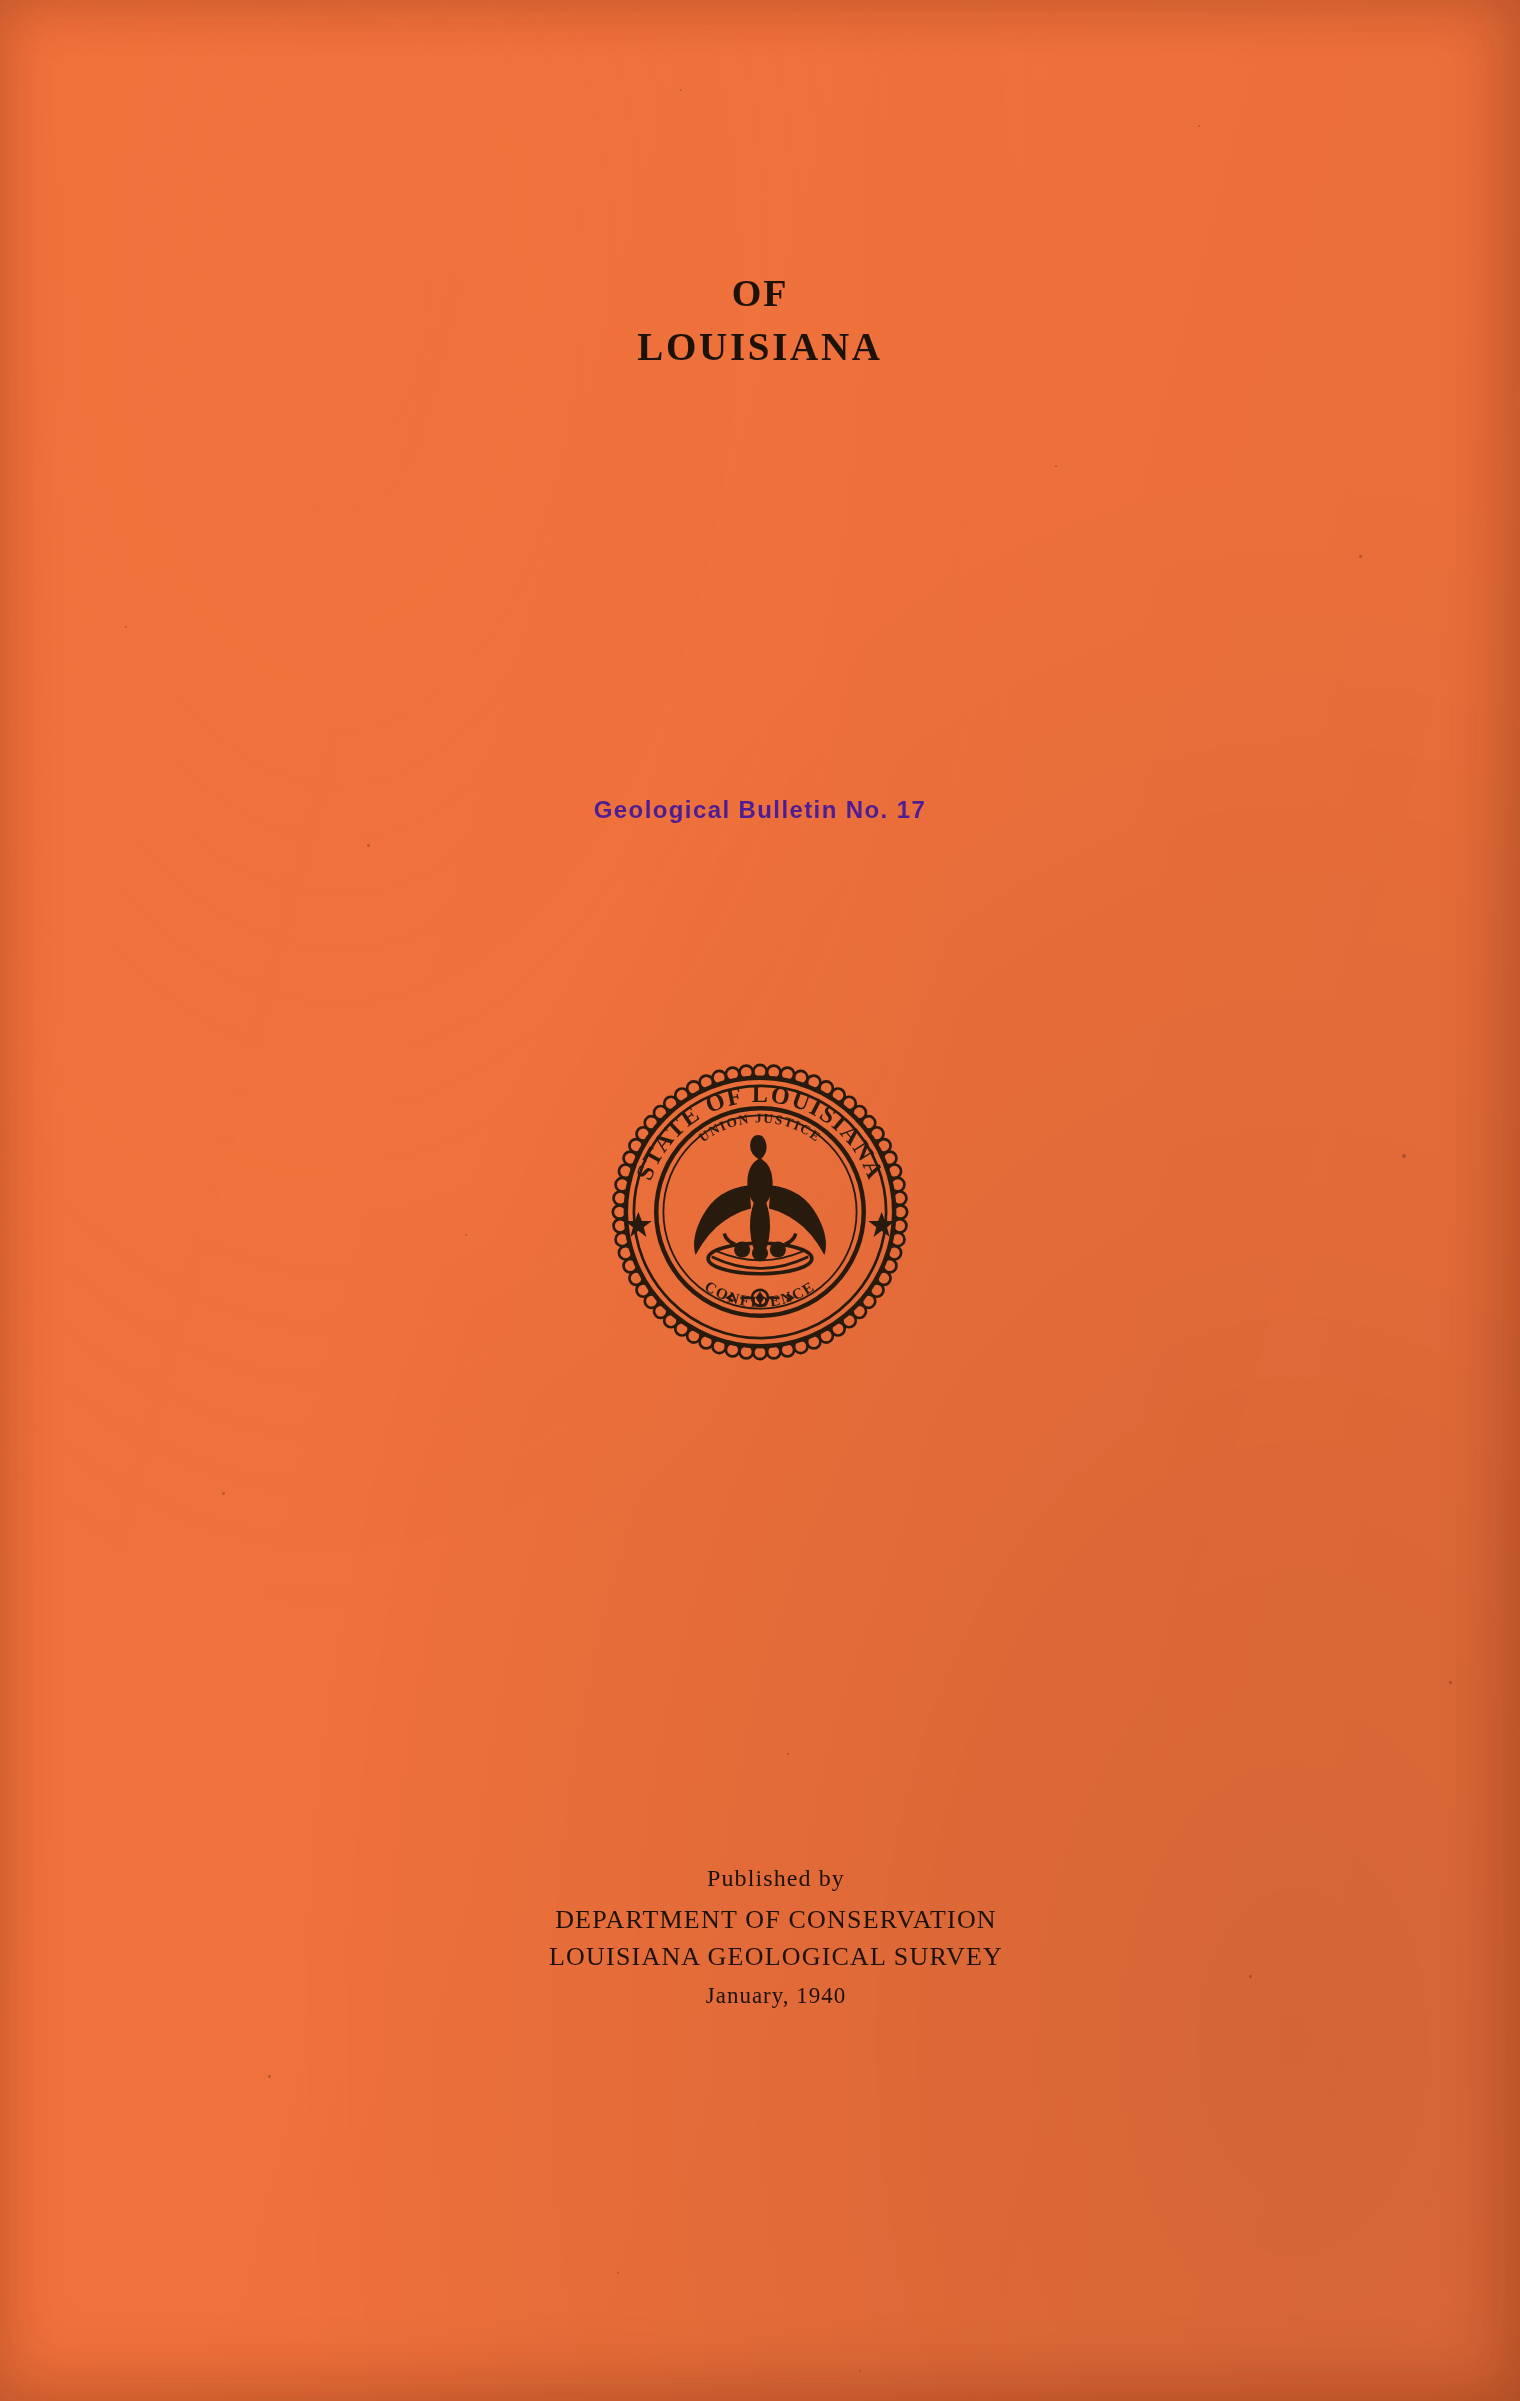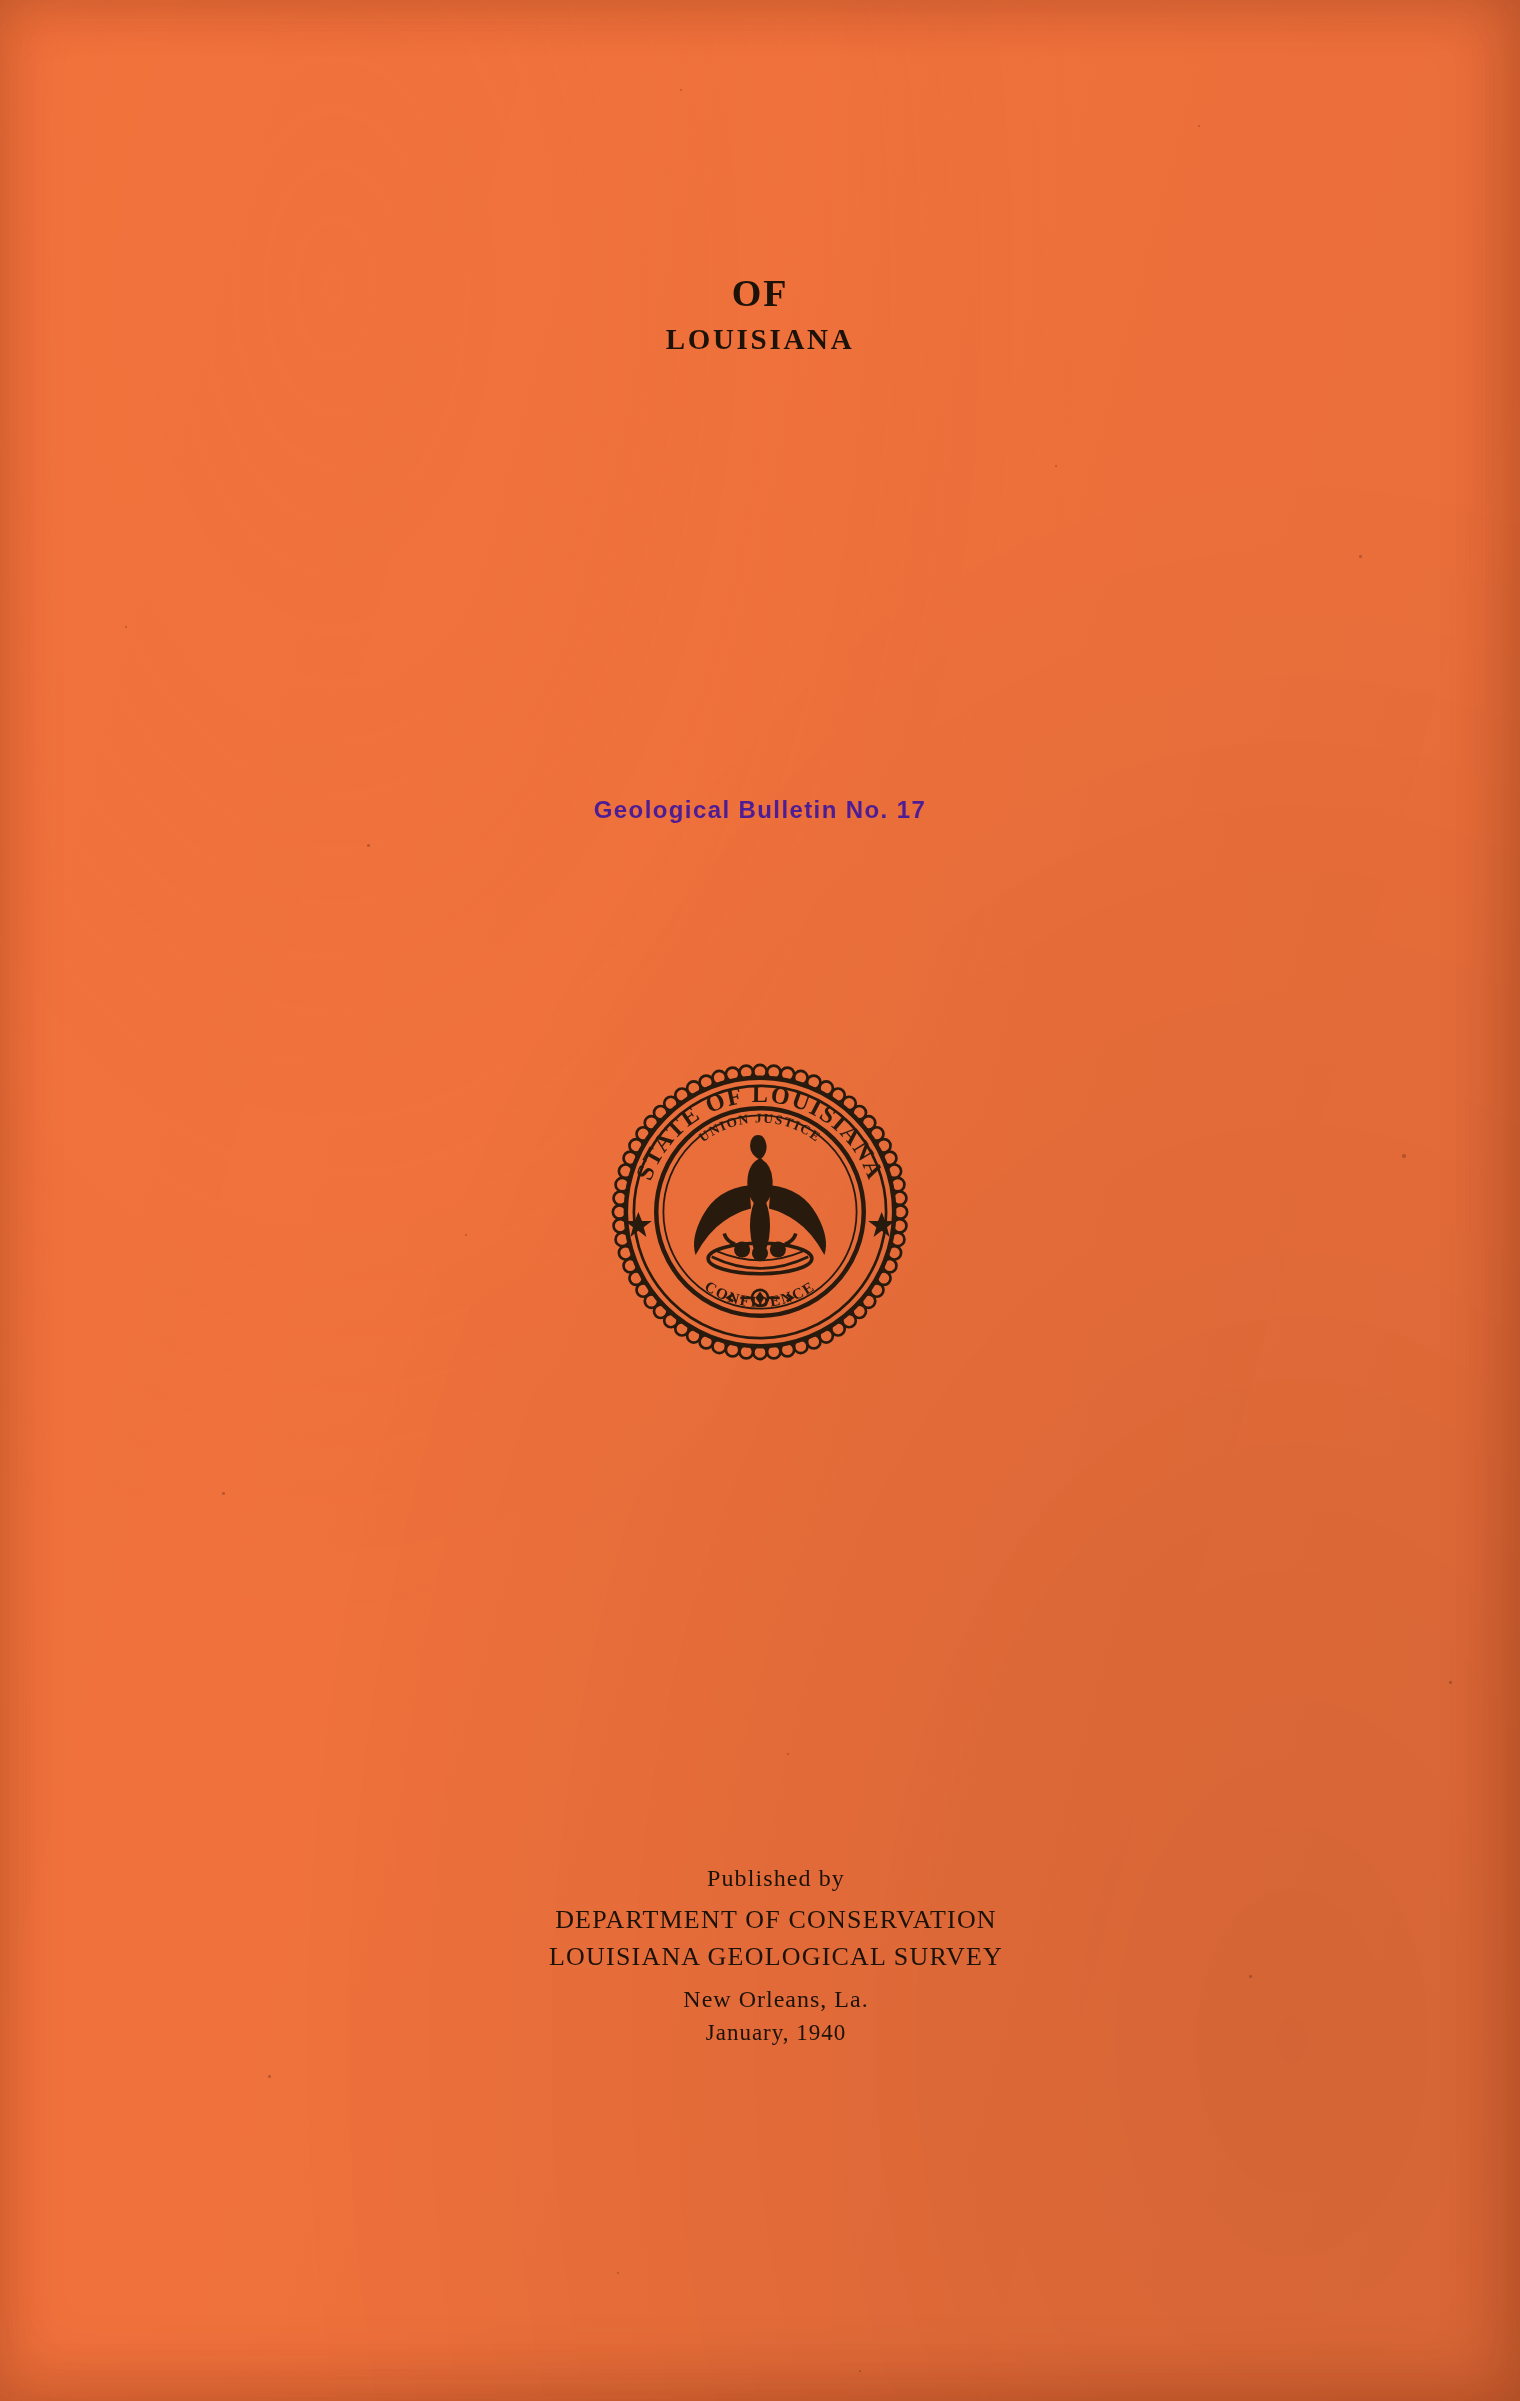--- a/index.html
+++ b/index.html
@@ -60,21 +60,21 @@
   }
   .title-line {
     font-weight: bold;
     letter-spacing: 2px;
     color: #1c1208;
     line-height: 1.36;
   }
   .title-line.l1 { font-size: 41px; letter-spacing: 2.1px; }
   .title-line.l2 { font-size: 38px; letter-spacing: 1.8px; }
   .title-line.l3 { font-size: 39px; letter-spacing: 2.7px; }
-  .title-line.l4 { font-size: 29px; letter-spacing: 2.7px; }
+  .title-line.l4 { font-size: 39px; letter-spacing: 2.7px; }
 
   .bulletin {
     position: absolute;
     top: 796px;
     left: 0;
     right: 0;
     text-align: center;
     font-family: "Liberation Sans", sans-serif;
     font-weight: bold;
     font-size: 24px;
@@ -267,21 +267,20 @@
           <path d="M210,272 l6,4 l-6,4"></path>
         </g>
       </svg>
     </div>
   </div>
 
   <div class="imprint">
     <div class="pub">Published by</div>
     <div class="org">DEPARTMENT OF CONSERVATION</div>
     <div class="org">LOUISIANA GEOLOGICAL SURVEY</div>
-    <div class="city">New  Orleans,  La.</div>
     <div class="date">January,  1940</div>
   </div>
 </div>
 
 <div class="paper-grain"></div>
 <div class="edge-shadow"></div>
 
 <div class="speck" style="left: 222px; top: 1492px; width: 2.7px; height: 2.7px;"></div>
 <div class="speck" style="left: 1402px; top: 1154px; width: 3.6px; height: 3.6px;"></div>
 <div class="speck" style="left: 367px; top: 844px; width: 2.7px; height: 2.7px;"></div>

